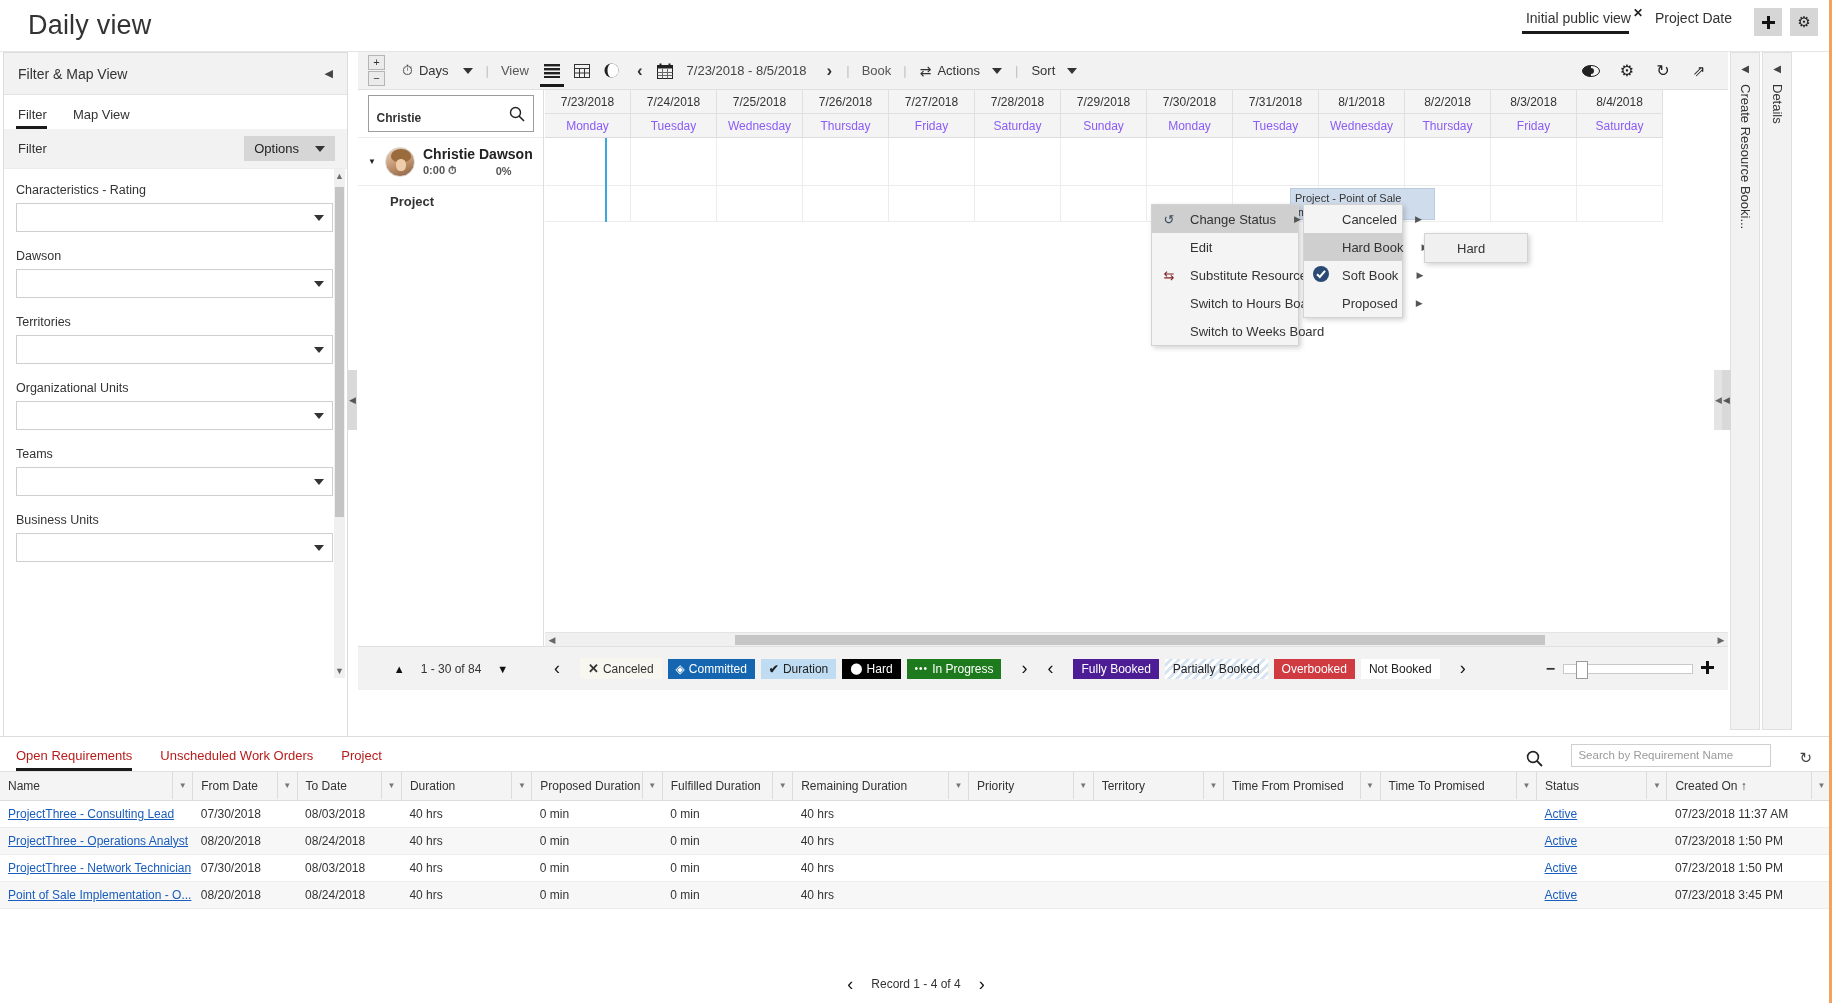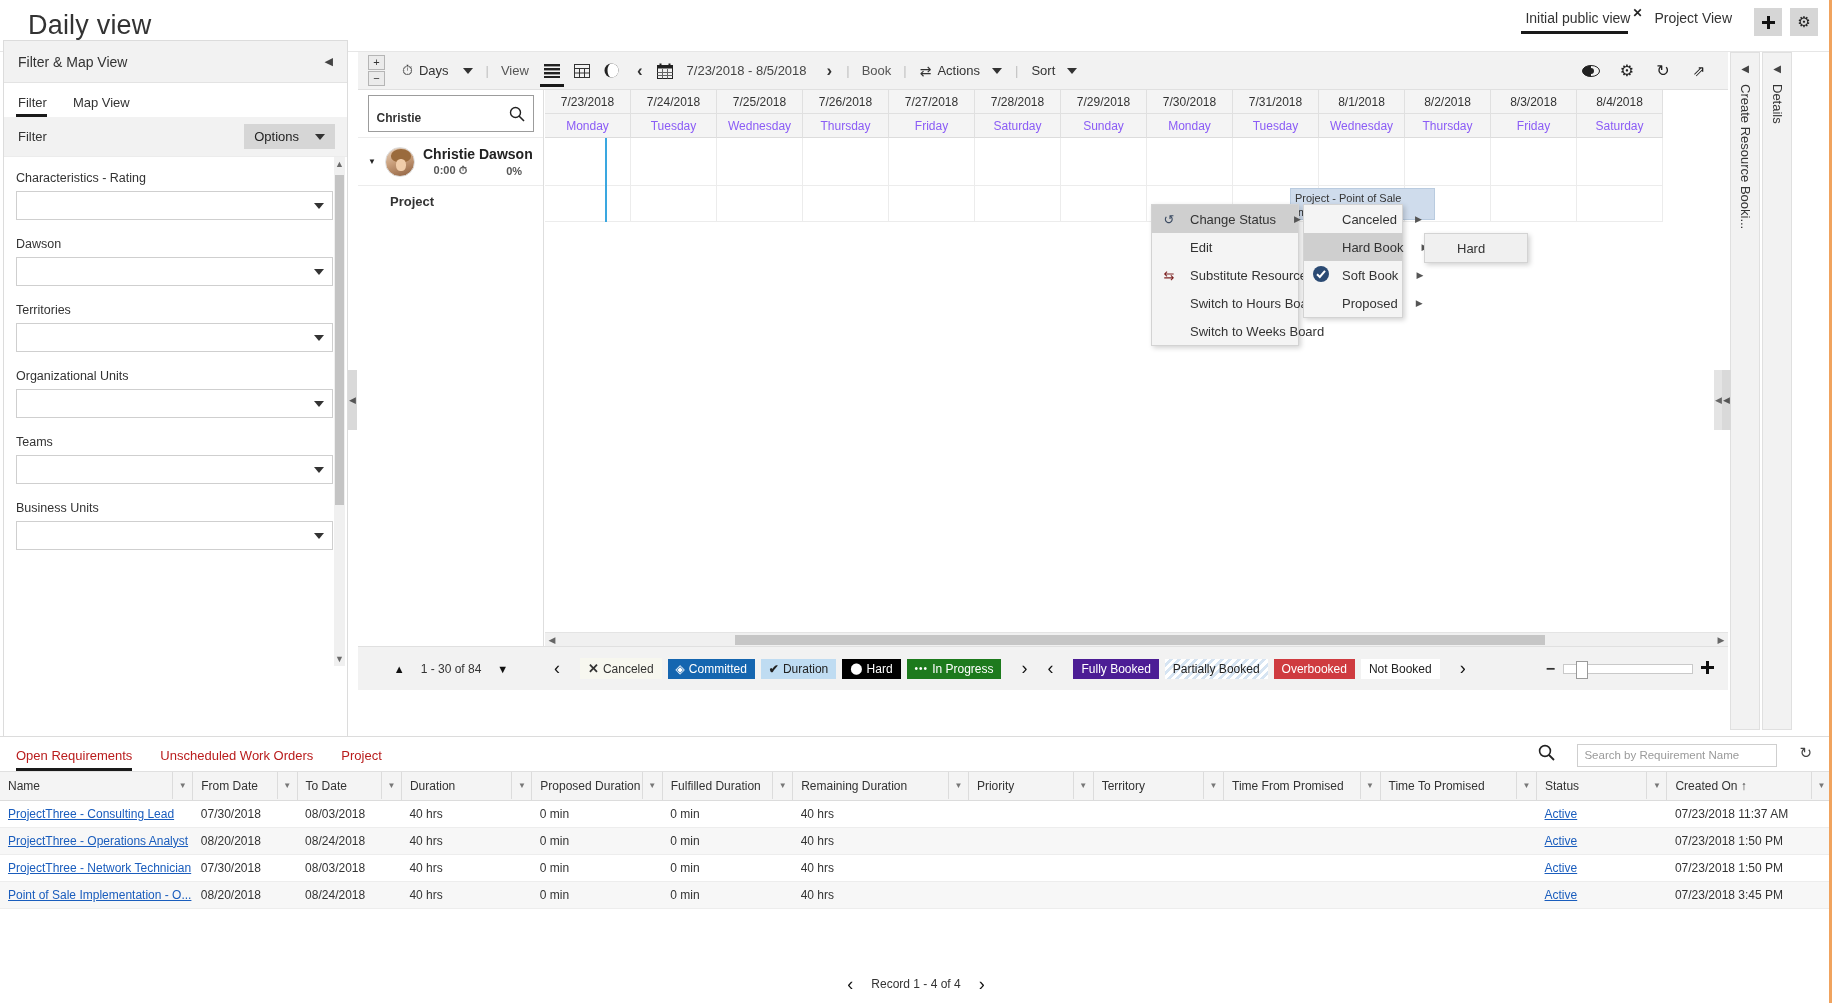--- a/index.html
+++ b/index.html
@@ -29,21 +29,21 @@
     content: ""; position: absolute; left: 6px; right: 16px; bottom: -2px; height: 3px; background: #1a1a1a;
   }
   .tab-close { position: absolute; right: 2px; top: 2px; font-size: 12px; color: #222; font-weight: bold; }
   .icon-btn-sq {
     width: 28px; height: 28px; background: #d6d6d6; display: flex; align-items: center; justify-content: center;
     margin-left: 8px; cursor: pointer; font-size: 16px; color: #222; margin-top: 4px;
   }
 
   
   .filter-panel {
-    position: absolute; left: 3px; top: 40px; width: 345px; height: 762px;
+    position: absolute; left: 3px; top: 52px; width: 345px; height: 762px;
     border: 1px solid #dcdcdc; background: #fff;
   }
   .fp-header {
     height: 42px; background: #f2f2f2; border-bottom: 1px solid #e3e3e3;
     display: flex; align-items: center; padding: 0 14px; justify-content: space-between;
   }
   .fp-header-title { font-size: 14px; color: #333; }
   .fp-collapse { font-size: 11px; color: #444; cursor: pointer; }
   .fp-tabs { height: 34px; display: flex; align-items: flex-end; padding-left: 12px; background: #fff; }
   .fp-tab { position: relative; padding: 2px 10px 7px 2px; font-size: 13px; color: #333; margin-right: 14px; cursor: pointer; }
@@ -109,21 +109,21 @@
   }
   .res-expander { font-size: 8px; color: #222; cursor: pointer; width: 9px; }
   .avatar {
     width: 30px; height: 30px; border-radius: 50%; overflow: hidden; flex: 0 0 30px;
     background: linear-gradient(160deg,#e8d4c2 0%,#caa07c 45%,#8e5f3e 100%);
     position: relative; border: 1px solid #ddd;
   }
   .avatar::before { content:""; position:absolute; left:5px; top:1px; width:20px; height:13px; border-radius:50% 50% 40% 40%; background:#9a6b3d; }
   .avatar::after { content:""; position:absolute; left:10px; top:11px; width:10px; height:12px; border-radius:45%; background:#f0cdaa; }
   .res-name { font-size: 14px; color: #222; line-height: 16px; }
-  .res-sub { font-size: 11px; color: #555; display: flex; gap: 39px; align-items: center; margin-top: 2px; justify-content: center; }
+  .res-sub { font-size: 11px; color: #555; display: flex; gap: 39px; align-items: center; margin-top: 2px; }
   .res-proj { height: 30px; display: flex; align-items: center; padding-left: 32px; font-size: 13px; color: #333; }
 
   .grid-area { position: absolute; left: 187px; top: 0; right: 0; height: 556px; overflow: hidden; }
   .grid-head { display: flex; }
   .gh-cell { flex: 0 0 86px; height: 24px; line-height: 24px; text-align: center; font-size: 12px;
     color: #333; background: #f4f4f4; border-right: 1px solid #e0e0e0; border-bottom: 1px solid #e0e0e0; }
   .gh-cell2 { flex: 0 0 86px; height: 24px; line-height: 24px; text-align: center; font-size: 12px;
     color: #8b5cf6; background: #f4f4f4; border-right: 1px solid #e0e0e0; border-bottom: 1px solid #dcdcdc; }
   .grid-body { position: relative; }
   .grid-rowline { display: flex; }
@@ -175,21 +175,21 @@
   .rail-grip { position: absolute; left: 1722px; top: 370px; width: 9px; height: 60px; background: #d9d9d9;
     display:flex;align-items:center;justify-content:center;font-size:9px;color:#555;cursor:pointer; }
   .board-grip { position: absolute; left: 1714px; top: 370px; width: 9px; height: 60px; background: #e4e4e4;
     display:flex;align-items:center;justify-content:center;font-size:9px;color:#666;cursor:pointer; }
 
   
   .bottom { position: absolute; left: 0; top: 736px; width: 1832px; height: 267px; background: #fff; border-top: 1px solid #dcdcdc; }
   .bt-tabs { height: 34px; display: flex; align-items: flex-end; padding-left: 16px; position: relative; }
   .bt-tab { position: relative; font-size: 13px; color: #b91c1c; padding: 0 14px 8px 0; margin-right: 14px; cursor: pointer; }
   .bt-tab.active::after { content: ""; position: absolute; left: 0; right: 14px; bottom: 0; height: 3px; background: #1a1a1a; }
-  .bt-search { position: absolute; right: 20px; bottom: 4px; display: flex; align-items: flex-start; gap: 22px; }
+  .bt-search { position: absolute; right: 20px; bottom: 4px; display: flex; align-items: flex-end; gap: 28px; }
   .bt-search-box { width: 200px; height: 23px; border: 1px solid #cfcfcf; font-size: 11.5px; color: #9a9a9a; padding: 0 6px; line-height: 21px; background:#fff; }
   .tblwrap { width: 1832px; height: 196px; overflow: hidden; border-top: 1px solid #e0e0e0; }
   table.grid { border-collapse: collapse; width: 1832px; table-layout: fixed; }
   table.grid th {
     background: #f4f4f4; font-weight: normal; font-size: 12px; color: #333; text-align: left;
     height: 28px; padding: 0 0 0 8px; border-right: 1px solid #dcdcdc; border-bottom: 1px solid #dcdcdc;
     position: relative; white-space: nowrap; overflow: hidden;
   }
   table.grid th .fdrop {
     position: absolute; right: 0; top: 0; width: 20px; height: 27px; border-left: 1px solid #dcdcdc;
@@ -209,21 +209,21 @@
 <div id="root">
 
   <div class="titlebar">
     <div class="page-title">Daily view</div>
     <div class="tabstrip">
       <div class="view-tab active">
         <span>Initial public view</span>
         <span class="tab-close">✕</span>
       </div>
       <div class="view-tab">
-        <span>Project View</span>
+        <span>Project Date</span>
       </div>
       <div class="icon-btn-sq">
         <svg width="13" height="13" viewBox="0 0 13 13">
             <rect x="5" y="0" width="3" height="13" fill="#111"></rect>
             <rect x="0" y="5" width="13" height="3" fill="#111"></rect>
           </svg>
       </div>
       <div class="icon-btn-sq">
         <span style="font-size:15px;">⚙</span>
       </div>

